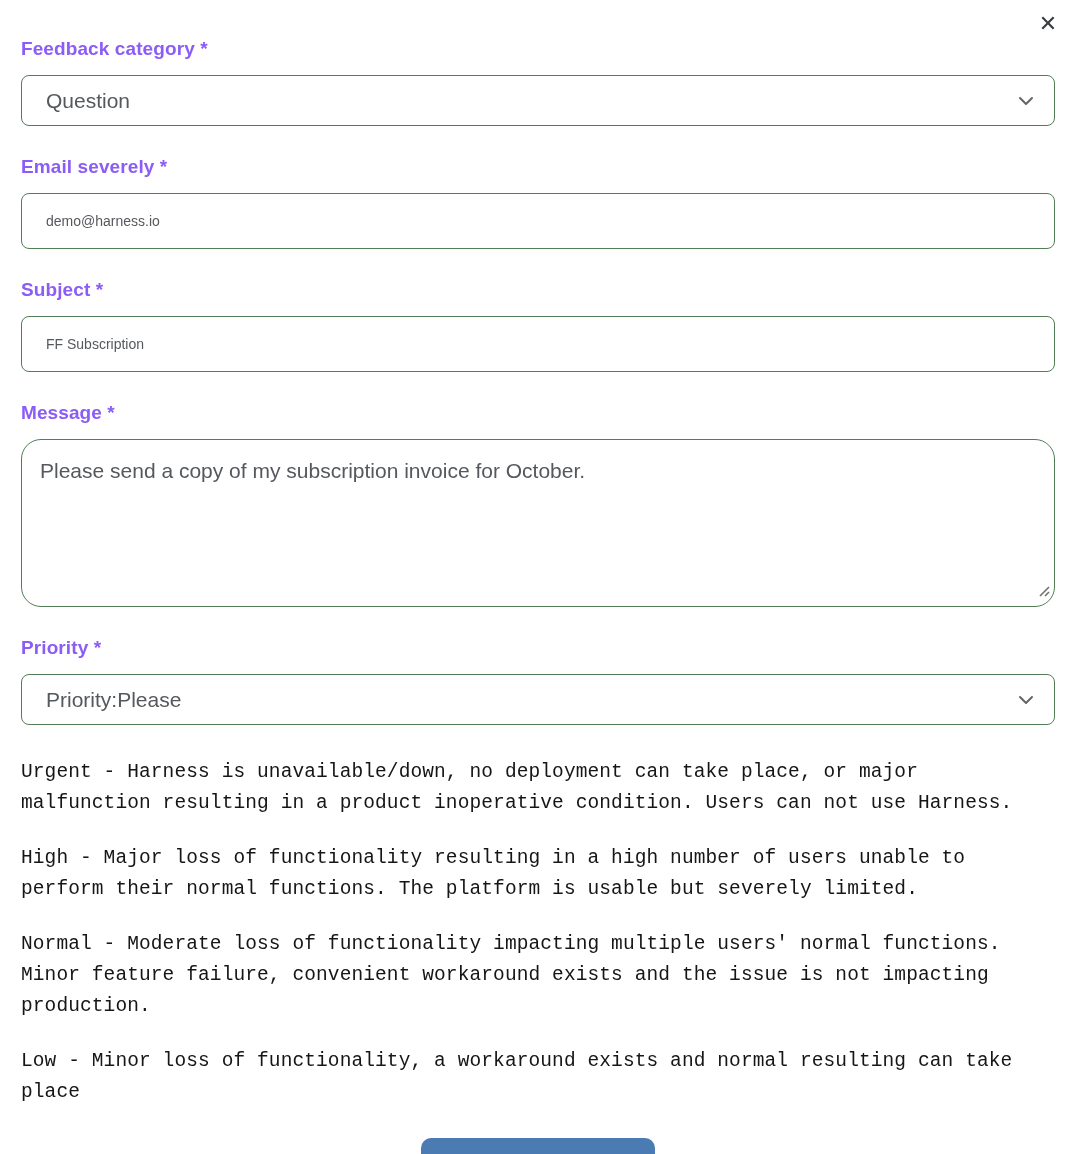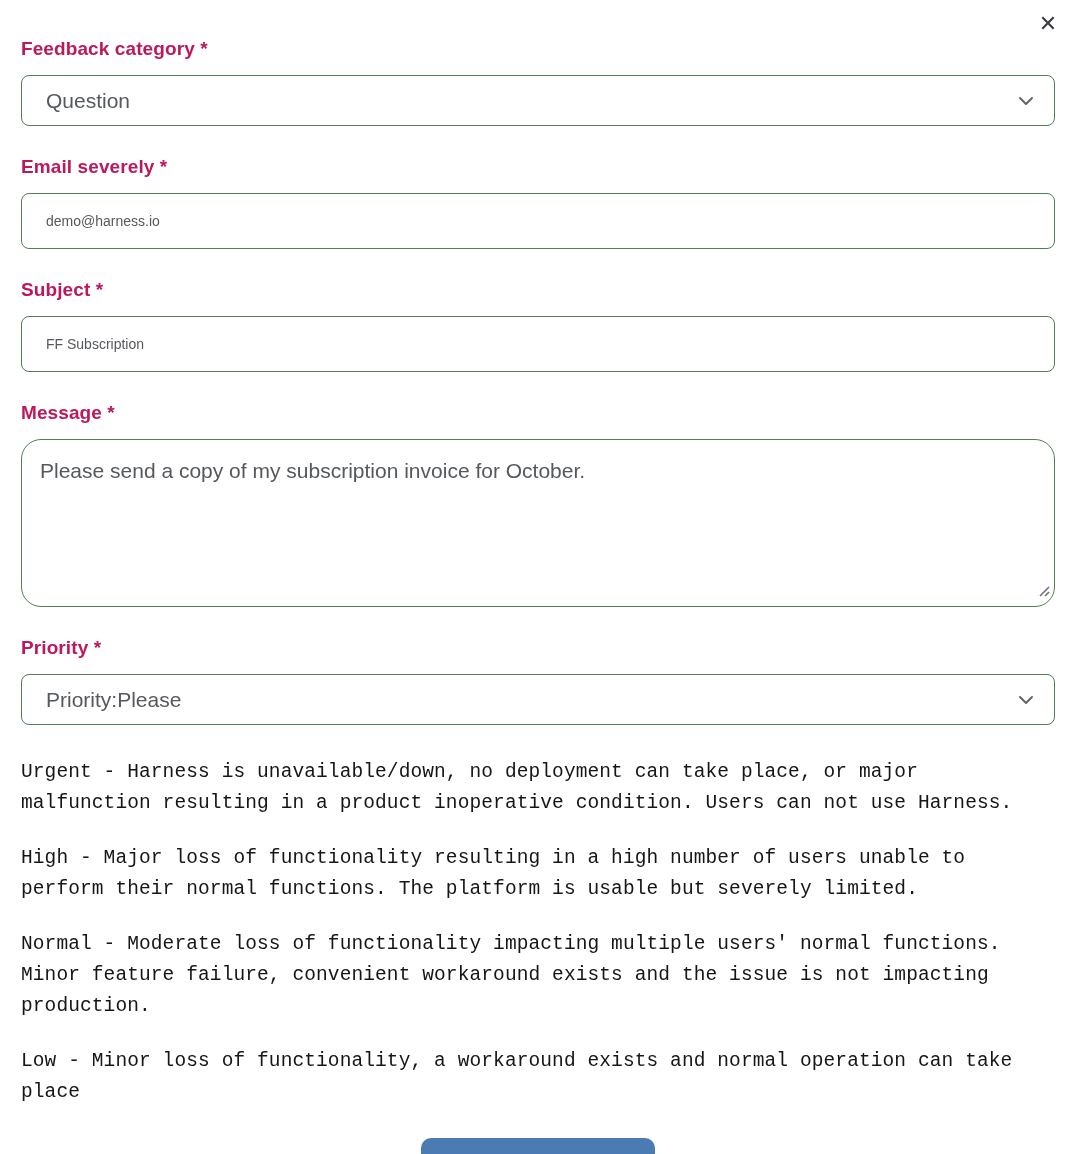--- a/index.html
+++ b/index.html
@@ -25,21 +25,21 @@
     cursor: pointer;
     line-height: 1;
     user-select: none;
   }
   .form {
     padding: 38px 21px 0 21px;
   }
   .field-label {
     font-size: 19px;
     font-weight: bold;
-    color: #be185d;
+    color: #8b5cf6;
     margin-bottom: 15px;
     letter-spacing: 0.1px;
   }
   .field-group { margin-bottom: 30px; }
   .select-box, .text-input, .textarea-box {
     width: 100%;
     border: 1px solid #537d57;
     border-radius: 8px;
     background: #ffffff;
     color: #55585c;
@@ -160,18 +160,18 @@
       </span>
     </div>
   </div>
 
 </div>
 
 <div class="descriptions">
   <p>Urgent - Harness is unavailable/down, no deployment can take place, or major malfunction resulting in a product inoperative condition. Users can not use Harness.</p>
   <p>High - Major loss of functionality resulting in a high number of users unable to perform their normal functions. The platform is usable but severely limited.</p>
   <p>Normal - Moderate loss of functionality impacting multiple users' normal functions. Minor feature failure, convenient workaround exists and the issue is not impacting production.</p>
-  <p>Low - Minor loss of functionality, a workaround exists and normal operation can take place</p>
+  <p>Low - Minor loss of functionality, a workaround exists and normal resulting can take place</p>
 
   <div class="submit-row">
     <button class="submit-btn">Send feedback</button>
   </div>
 </div>
 
 </body></html>

